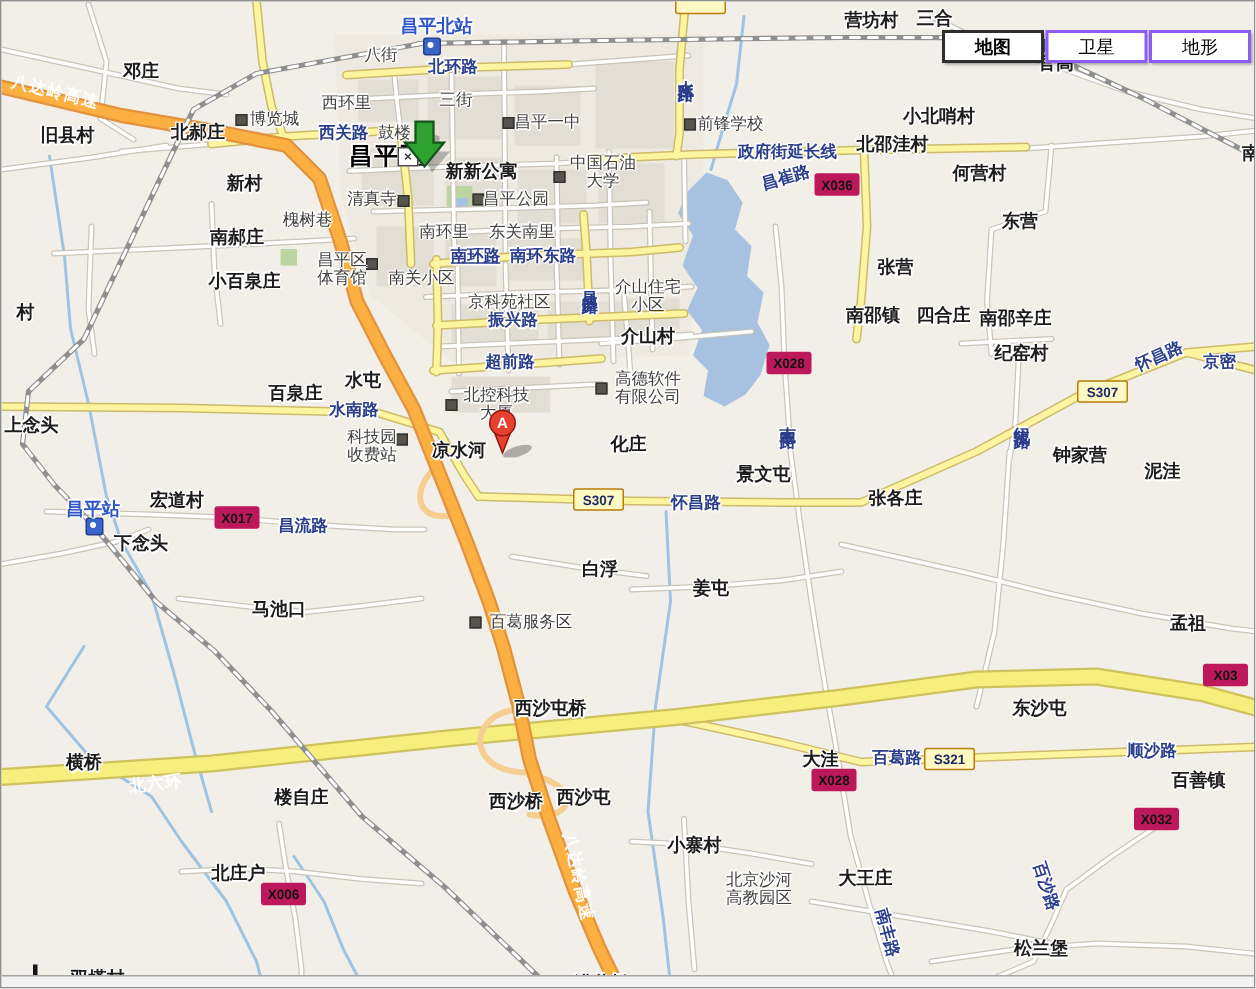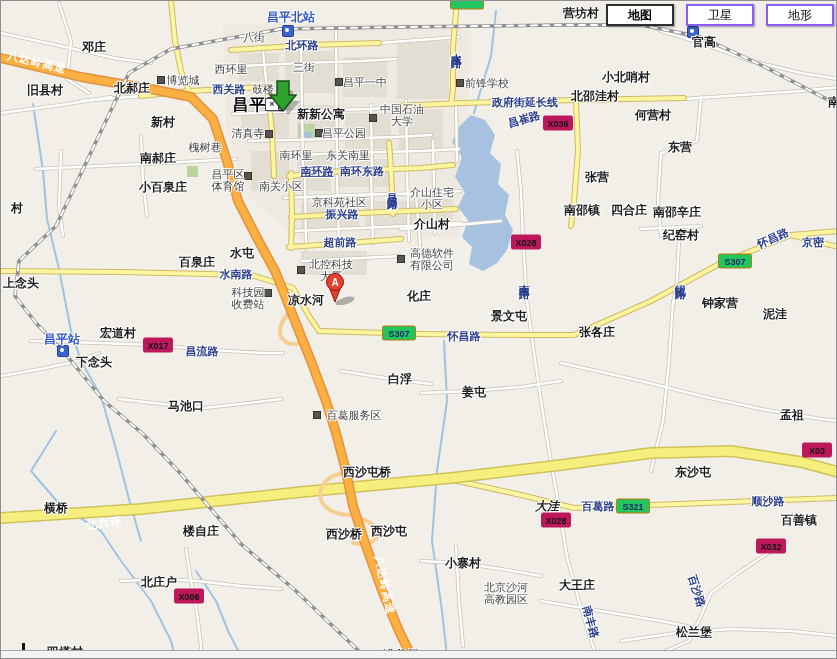--- a/index.html
+++ b/index.html
@@ -12,25 +12,25 @@
   .lbl-v{font-size:12px;font-weight:bold;color:#1c1c1c;}
   .lbl-d{font-size:16px;font-weight:bold;color:#000;letter-spacing:1px;}
   .lbl-p{font-size:11px;color:#3f3f3f;}
   .lbl-n{font-size:11px;font-weight:bold;color:#2b3e8c;}
   .lbl-w{font-size:11px;font-weight:bold;color:#fff;text-shadow:none;letter-spacing:1px;}
   .lbl-s{font-size:12px;font-weight:bold;color:#2f55c8;}
   .lbl-vert{writing-mode:vertical-rl;font-size:11px;font-weight:bold;color:#2b3e8c;letter-spacing:2px;}
   .shield{position:absolute;transform:translate(-50%,-50%);display:flex;align-items:center;justify-content:center;
           font-size:9px;font-weight:bold;border-radius:2px;}
   .shield-c{width:28px;height:13px;background:#be185d;border:1px solid #be185d;color:#111;}
-  .shield-p{width:32px;height:13px;background:#22c55e;border:1px solid #b87c08;color:#1b2a67;text-align:right;}
+  .shield-p{width:32px;height:13px;background:#fef9c3;border:1px solid #b87c08;color:#1b2a67;text-align:right;}
   .icon-sq{position:absolute;width:6px;height:6px;background:#57544e;border:1px solid #35332f;transform:translate(-50%,-50%);}
   .icon-st{position:absolute;width:10px;height:10px;background:#3a62c8;border:1px solid #23418f;border-radius:2px;transform:translate(-50%,-50%);}
   .icon-st:after{content:"";position:absolute;left:2px;top:2px;width:4px;height:4px;background:#fff;border-radius:50%;}
-  #maptype{position:absolute;top:3px;right:2px;display:flex;gap:12px;z-index:40;}
+  #maptype{position:absolute;top:19px;right:2px;display:flex;gap:1px;z-index:40;}
   #maptype .btn{width:64px;height:18px;background:#fff;border:2px solid #8b5cf6;display:flex;align-items:center;justify-content:center;
                 font-size:12px;color:#000;cursor:pointer;box-shadow:1px 1px 2px rgba(0,0,0,.35);}
   #maptype .btn.sel{border:2px solid #2e2e2e;font-weight:bold;}
   #bottomstrip{position:absolute;left:0;top:649px;width:837px;height:10px;background:#f3f3f3;border-top:1px solid #a6a6a6;z-index:30;}
   .marker{position:absolute;z-index:25;}
   #closebox{position:absolute;left:264px;top:97px;width:12px;height:11px;background:#fff;border:1px solid #4a4a4a;z-index:24;
             font-size:9px;line-height:10px;text-align:center;color:#333;font-weight:bold;}
   #flagtick{position:absolute;left:21px;top:642px;width:3px;height:11px;background:#151515;z-index:22;}
 </style>
 </head>
@@ -225,21 +225,21 @@
       <div class="lbl lbl-v" style="left: 93px; top: 47px;">邓庄</div>
       <div class="lbl lbl-v" style="left: 44px; top: 90px;">旧县村</div>
       <div class="lbl lbl-v" style="left: 131px; top: 88px;">北郝庄</div>
       <div class="lbl lbl-v" style="left: 580px; top: 13px;">营坊村</div>
       <div class="lbl lbl-v" style="left: 622px; top: 12px;">三合</div>
       <div class="lbl lbl-v" style="left: 703px; top: 42px;">官高</div>
       <div class="lbl lbl-v" style="left: 625px; top: 77px;">小北哨村</div>
       <div class="lbl lbl-v" style="left: 594px; top: 96px;">北邵洼村</div>
       <div class="lbl lbl-v" style="left: 652px; top: 115px;">何营村</div>
       <div class="lbl lbl-v" style="left: 679px; top: 147px;">东营</div>
-      <div class="lbl lbl-v" style="left: 596px; top: 178px; font-family: Liberation Mono, monospace;">张营</div>
+      <div class="lbl lbl-v" style="left: 596px; top: 178px;">张营</div>
       <div class="lbl lbl-v" style="left: 162px; top: 122px;">新村</div>
       <div class="lbl lbl-v" style="left: 157px; top: 158px;">南郝庄</div>
       <div class="lbl lbl-v" style="left: 162px; top: 187px;">小百泉庄</div>
       <div class="lbl lbl-v" style="left: 16px; top: 208px;">村</div>
       <div class="lbl lbl-v" style="left: 833px; top: 102px;">南</div>
       <div class="lbl lbl-v" style="left: 241px; top: 253px;">水屯</div>
       <div class="lbl lbl-v" style="left: 196px; top: 262px;">百泉庄</div>
       <div class="lbl lbl-v" style="left: 20px; top: 283px;">上念头</div>
       <div class="lbl lbl-v" style="left: 581px; top: 210px;">南邵镇</div>
       <div class="lbl lbl-v" style="left: 628px; top: 210px;">四合庄</div>
@@ -256,21 +256,21 @@
       <div class="lbl lbl-v" style="left: 399px; top: 379px;">白浮</div>
       <div class="lbl lbl-v" style="left: 117px; top: 333px;">宏道村</div>
       <div class="lbl lbl-v" style="left: 93px; top: 362px;">下念头</div>
       <div class="lbl lbl-v" style="left: 185px; top: 406px;">马池口</div>
       <div class="lbl lbl-v" style="left: 791px; top: 415px;">孟祖</div>
       <div class="lbl lbl-v" style="left: 55px; top: 508px;">横桥</div>
       <div class="lbl lbl-v" style="left: 200px; top: 531px;">楼自庄</div>
       <div class="lbl lbl-v" style="left: 366px; top: 472px;">西沙屯桥</div>
       <div class="lbl lbl-v" style="left: 343px; top: 534px;">西沙桥</div>
       <div class="lbl lbl-v" style="left: 388px; top: 531px;">西沙屯</div>
-      <div class="lbl lbl-v" style="left: 546px; top: 506px; font-style: italic;">大洼</div>
+      <div class="lbl lbl-v" style="left: 546px; top: 506px;">大洼</div>
       <div class="lbl lbl-v" style="left: 692px; top: 472px;">东沙屯</div>
       <div class="lbl lbl-v" style="left: 798px; top: 520px;">百善镇</div>
       <div class="lbl lbl-v" style="left: 462px; top: 563px;">小寨村</div>
       <div class="lbl lbl-v" style="left: 576px; top: 585px;">大王庄</div>
       <div class="lbl lbl-v" style="left: 158px; top: 582px;">北庄户</div>
       <div class="lbl lbl-v" style="left: 693px; top: 632px;">松兰堡</div>
       <div class="lbl lbl-v" style="left: 64px; top: 652px;">双塔村</div>
       <div class="lbl lbl-v" style="left: 400px; top: 655px;">满井桥</div>
       <div class="lbl lbl-v" style="left: 320px; top: 114px;">新新公寓</div>
       <div class="lbl lbl-p" style="left: 253px; top: 36px;">八街</div>

